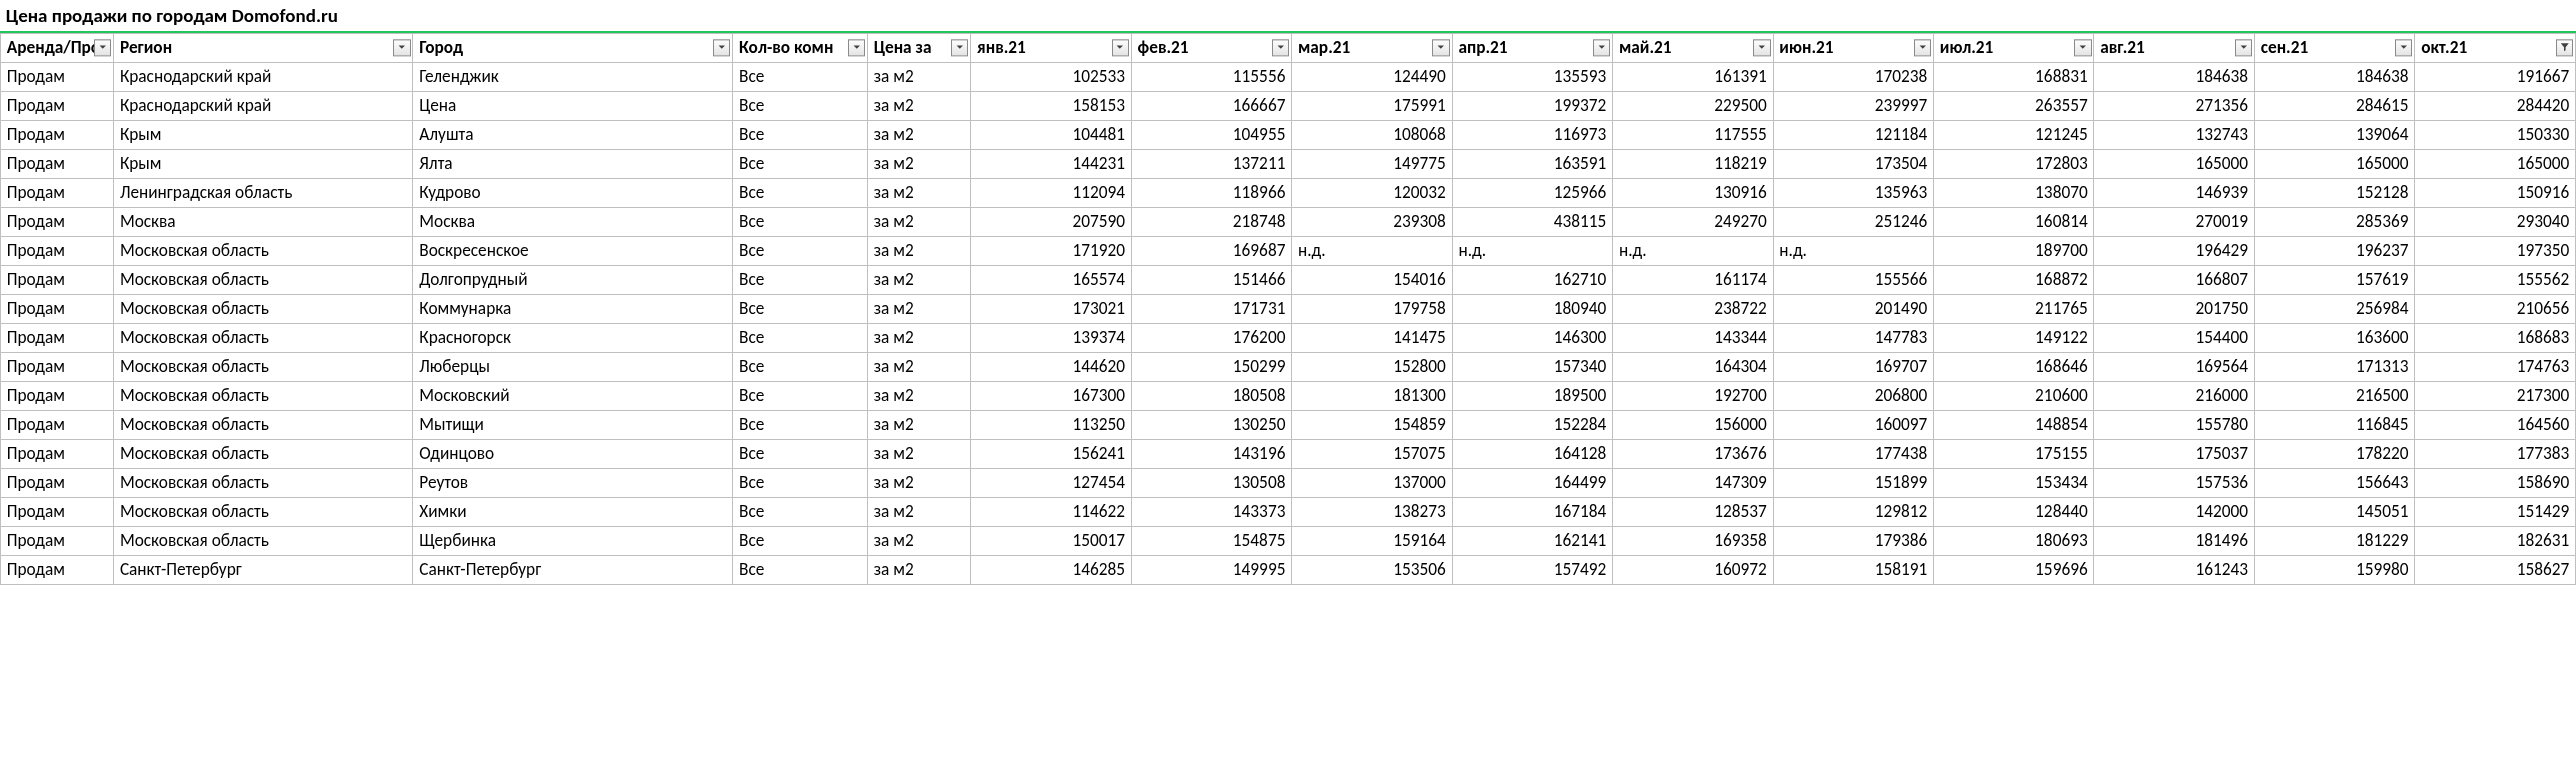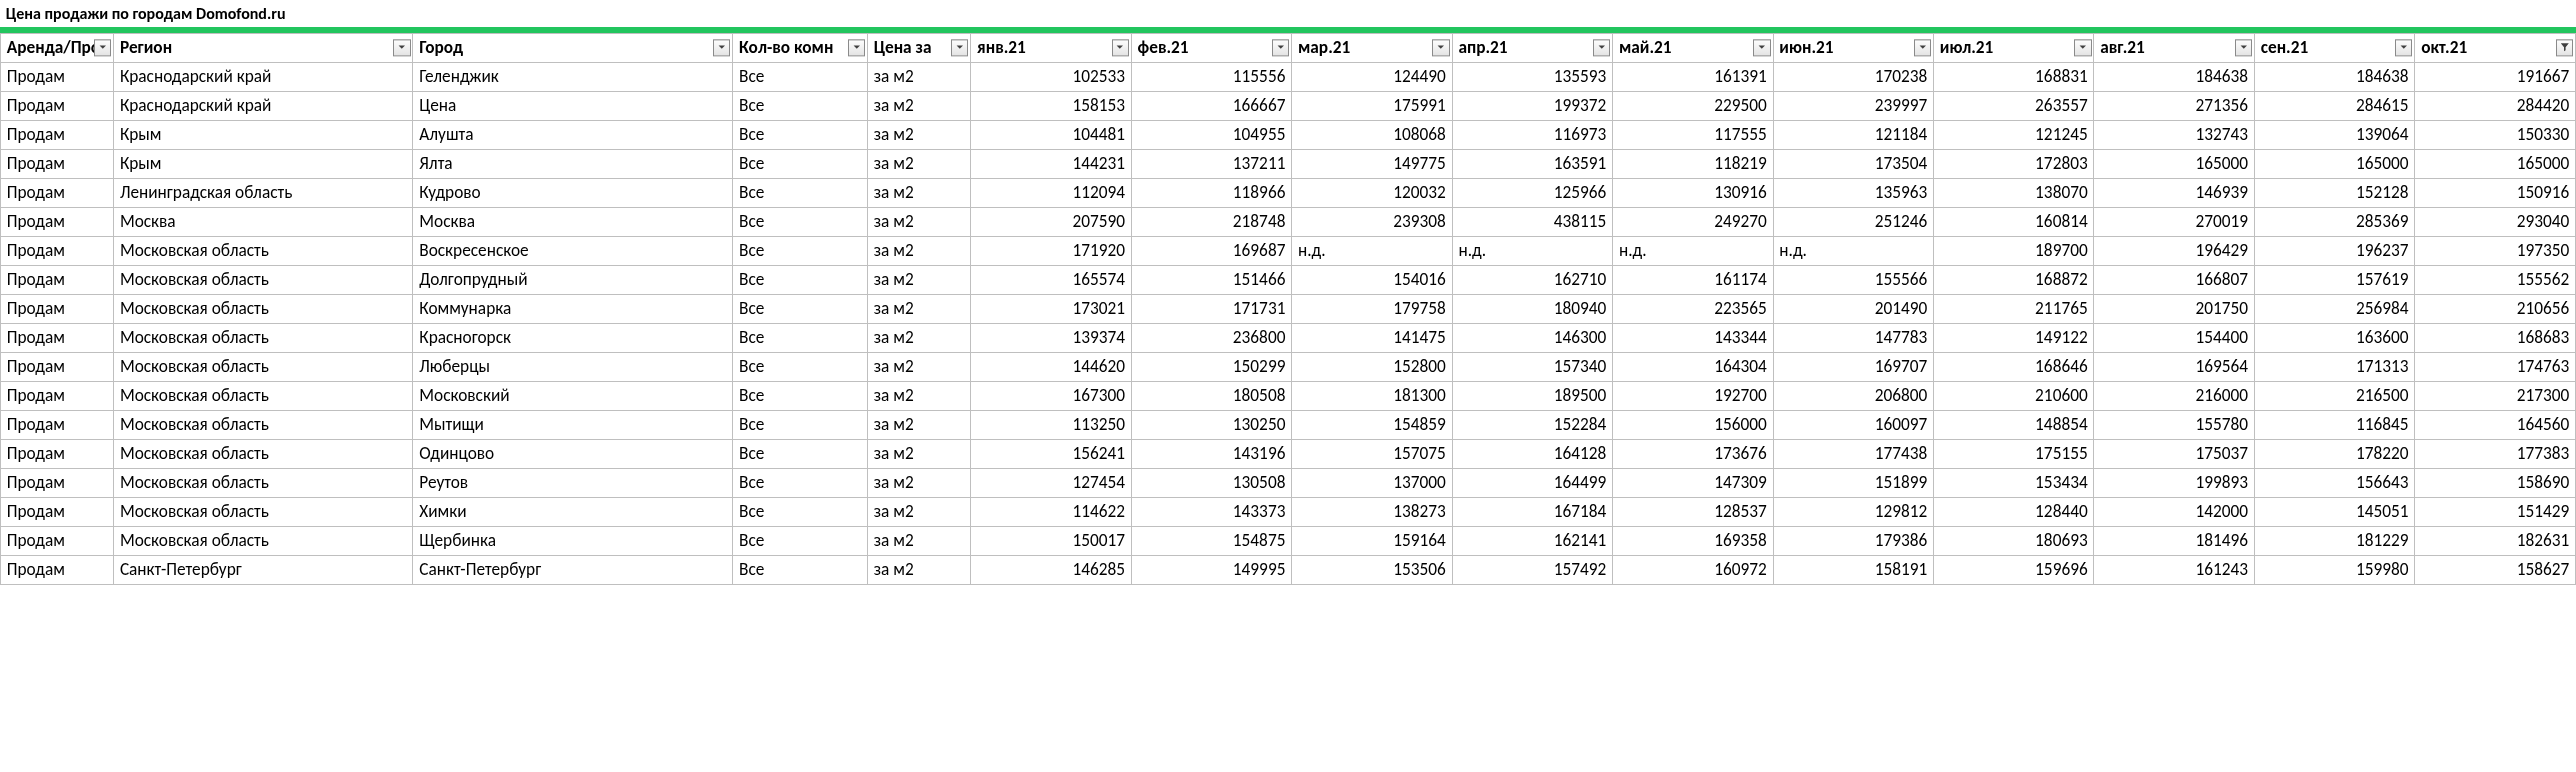--- a/index.html
+++ b/index.html
@@ -6,23 +6,23 @@
   html, body {
     margin: 0; padding: 0;
     font-family: Calibri, Arial, sans-serif;
     font-size: 17.3px;
     background: #ffffff;
     color: #000;
   }
   .sheet { width: 2576px; }
   .title-row {
     font-weight: bold;
-    font-size: 16px;
+    font-size: 19px;
     padding: 3.8px 5.8px;
-    border-bottom: 6px solid #22c55e;
+    border-bottom: 2px solid #22c55e;
   }
   table {
     border-collapse: collapse;
     width: 100%;
     table-layout: fixed;
   }
   th, td {
     border: 1px solid #bfbfbf;
     padding: 2.9px 5.8px;
     height: 29px;
@@ -302,35 +302,35 @@
         <tr>
           <td class="txt">Продам</td>
           <td class="txt">Московская область</td>
           <td class="txt">Коммунарка</td>
           <td class="txt">Все</td>
           <td class="txt">за м2</td>
           <td class="num">173021</td>
           <td class="num">171731</td>
           <td class="num">179758</td>
           <td class="num">180940</td>
-          <td class="num">223565</td>
+          <td class="num">238722</td>
           <td class="num">201490</td>
           <td class="num">211765</td>
           <td class="num">201750</td>
           <td class="num">256984</td>
           <td class="num">210656</td>
         </tr>
         <tr>
           <td class="txt">Продам</td>
           <td class="txt">Московская область</td>
           <td class="txt">Красногорск</td>
           <td class="txt">Все</td>
           <td class="txt">за м2</td>
           <td class="num">139374</td>
-          <td class="num">236800</td>
+          <td class="num">176200</td>
           <td class="num">141475</td>
           <td class="num">146300</td>
           <td class="num">143344</td>
           <td class="num">147783</td>
           <td class="num">149122</td>
           <td class="num">154400</td>
           <td class="num">163600</td>
           <td class="num">168683</td>
         </tr>
         <tr>
@@ -407,21 +407,21 @@
           <td class="txt">Реутов</td>
           <td class="txt">Все</td>
           <td class="txt">за м2</td>
           <td class="num">127454</td>
           <td class="num">130508</td>
           <td class="num">137000</td>
           <td class="num">164499</td>
           <td class="num">147309</td>
           <td class="num">151899</td>
           <td class="num">153434</td>
-          <td class="num">199893</td>
+          <td class="num">157536</td>
           <td class="num">156643</td>
           <td class="num">158690</td>
         </tr>
         <tr>
           <td class="txt">Продам</td>
           <td class="txt">Московская область</td>
           <td class="txt">Химки</td>
           <td class="txt">Все</td>
           <td class="txt">за м2</td>
           <td class="num">114622</td>

